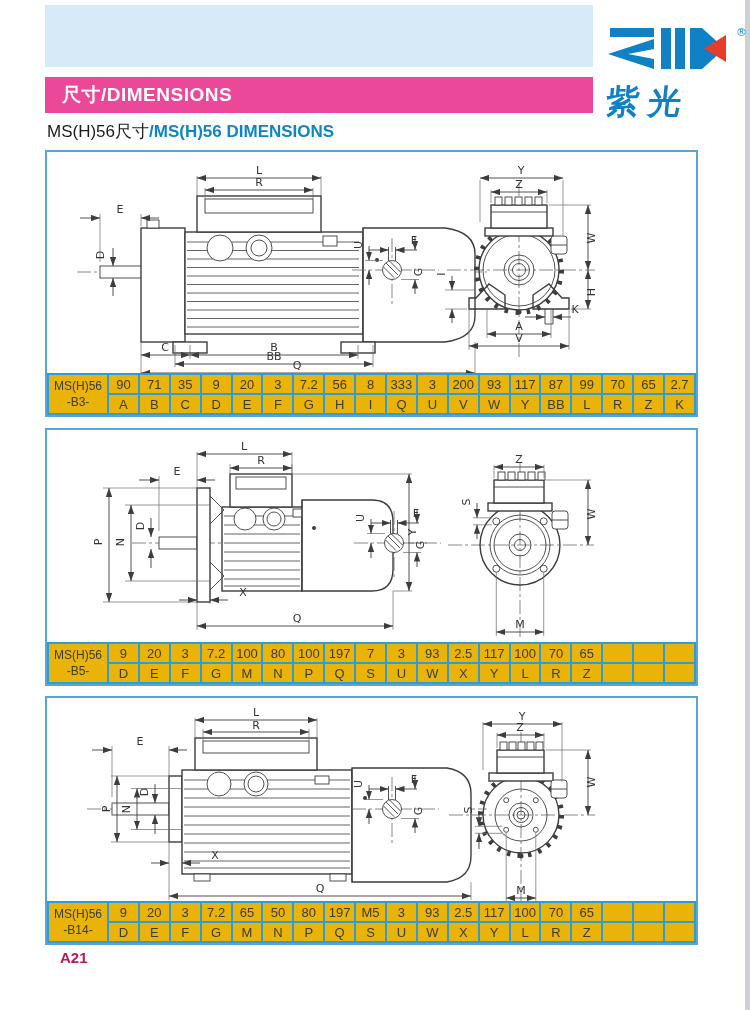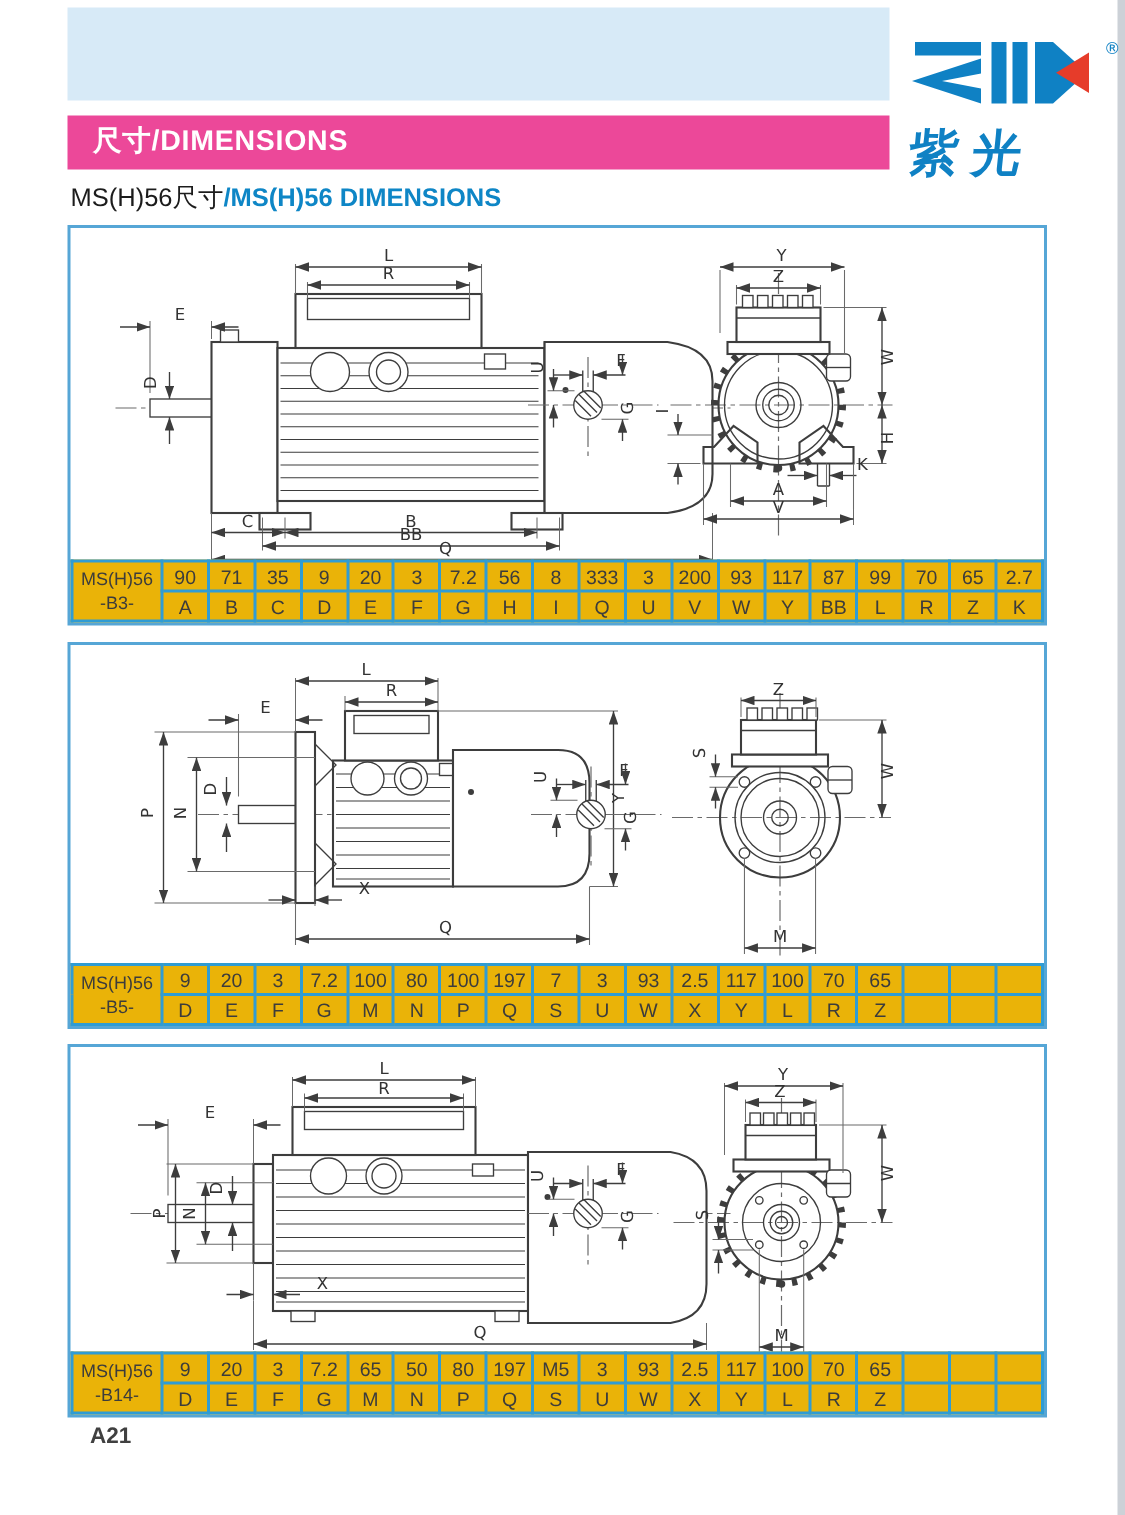--- a/index.html
+++ b/index.html
@@ -18,21 +18,21 @@
   .secbox{position:absolute;left:45px;width:653px;border:2px solid #56a6d6;box-sizing:border-box;background:#fff;}
   #box1{top:150px;height:267px;}
   #box2{top:428px;height:258px;}
   #box3{top:696px;height:249px;}
   .drawing{display:block;}
   table.dimtable{position:absolute;left:0;bottom:0;width:100%;border-collapse:collapse;
                  table-layout:fixed;background:#eab308;}
   table.dimtable td{border:2px solid #2f9cd4;text-align:center;font-size:13px;color:#3c3c3c;
                     height:18px;padding:0;overflow:hidden;white-space:nowrap;}
   table.dimtable td.model{width:58px;font-size:12px;line-height:1.35;}
-  .footer{position:absolute;left:60px;top:949px;font-size:15px;font-weight:bold;color:#404040;}
+  .footer{position:absolute;left:60px;top:949px;font-size:15px;font-weight:bold;color:#be185d;}
   
   .ol{fill:none;stroke:#3d3d3d;stroke-width:1.4;}
   .olw{fill:#ffffff;stroke:#3d3d3d;stroke-width:1.4;}
   .tl{fill:none;stroke:#3d3d3d;stroke-width:0.9;}
   .tlw{fill:#ffffff;stroke:#3d3d3d;stroke-width:0.9;}
   .fins{fill:none;stroke:#3d3d3d;stroke-width:0.8;}
   .cl{fill:none;stroke:#6a6a6a;stroke-width:0.8;stroke-dasharray:14 3 3 3;}
   .ext{fill:none;stroke:#6a6a6a;stroke-width:0.7;}
   .dim{fill:none;stroke:#3d3d3d;stroke-width:0.9;marker-start:url(#arr);marker-end:url(#arr);}
   .dime{fill:none;stroke:#3d3d3d;stroke-width:0.9;marker-end:url(#arr);}

